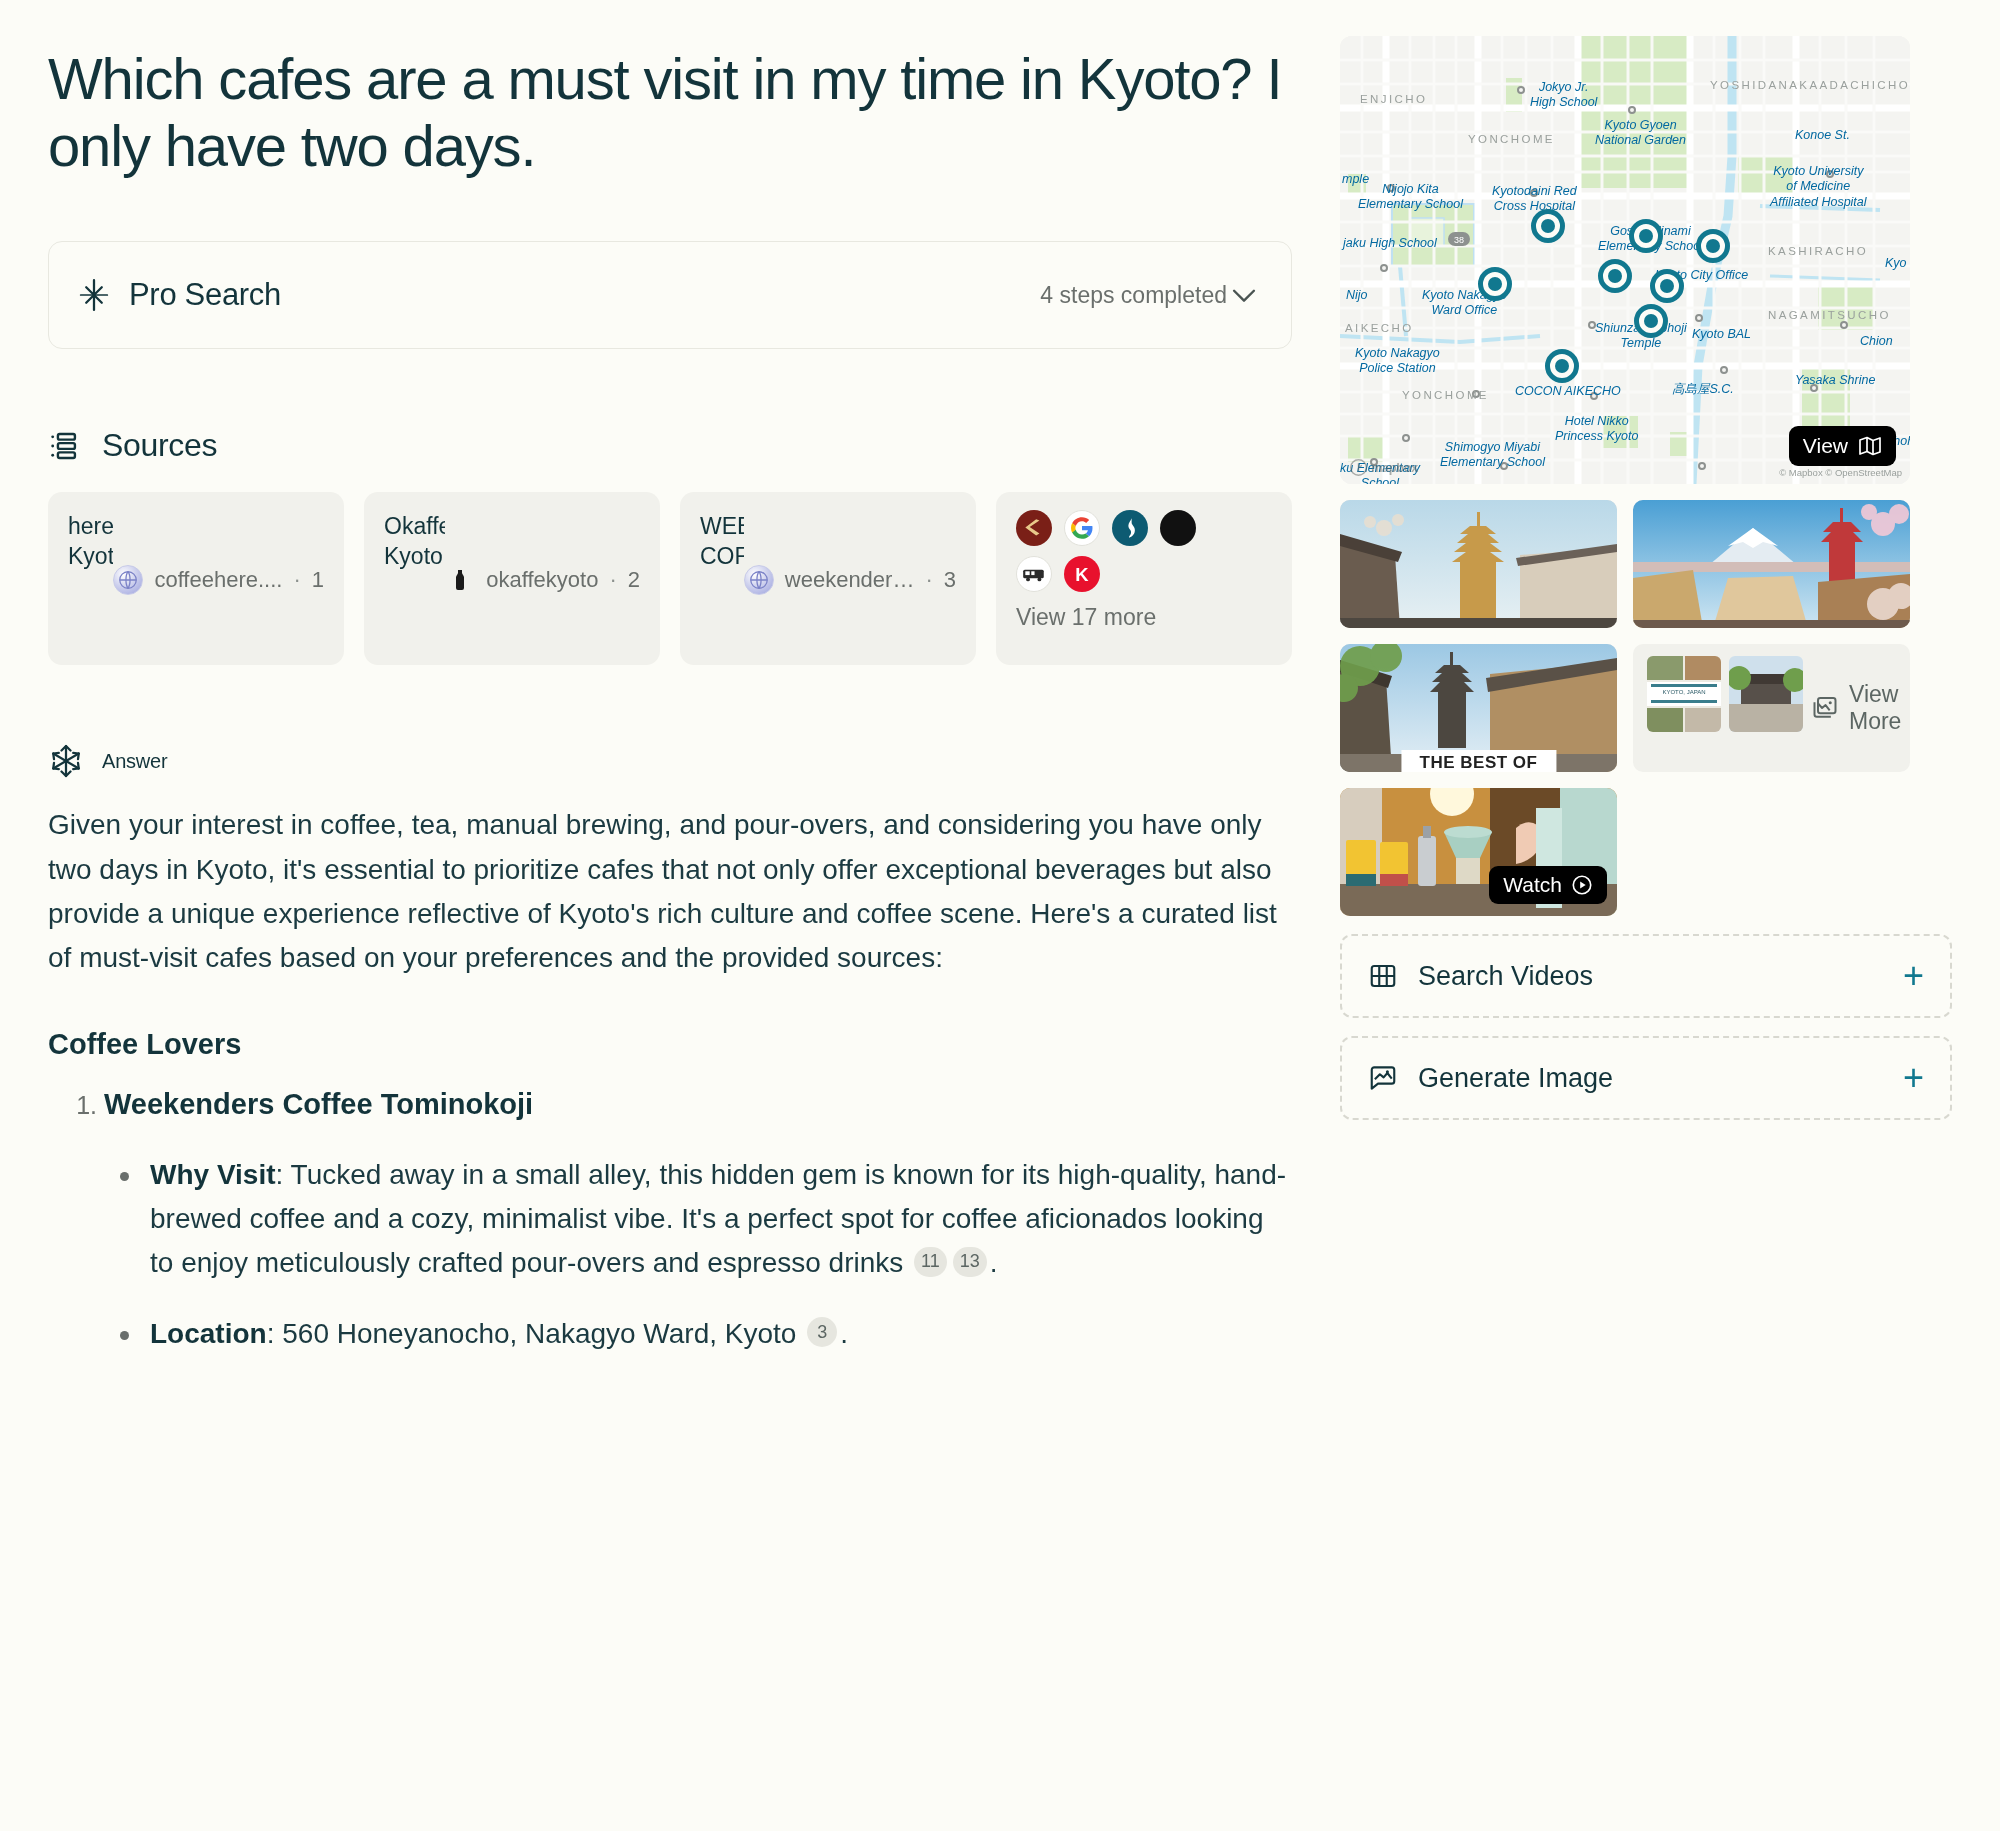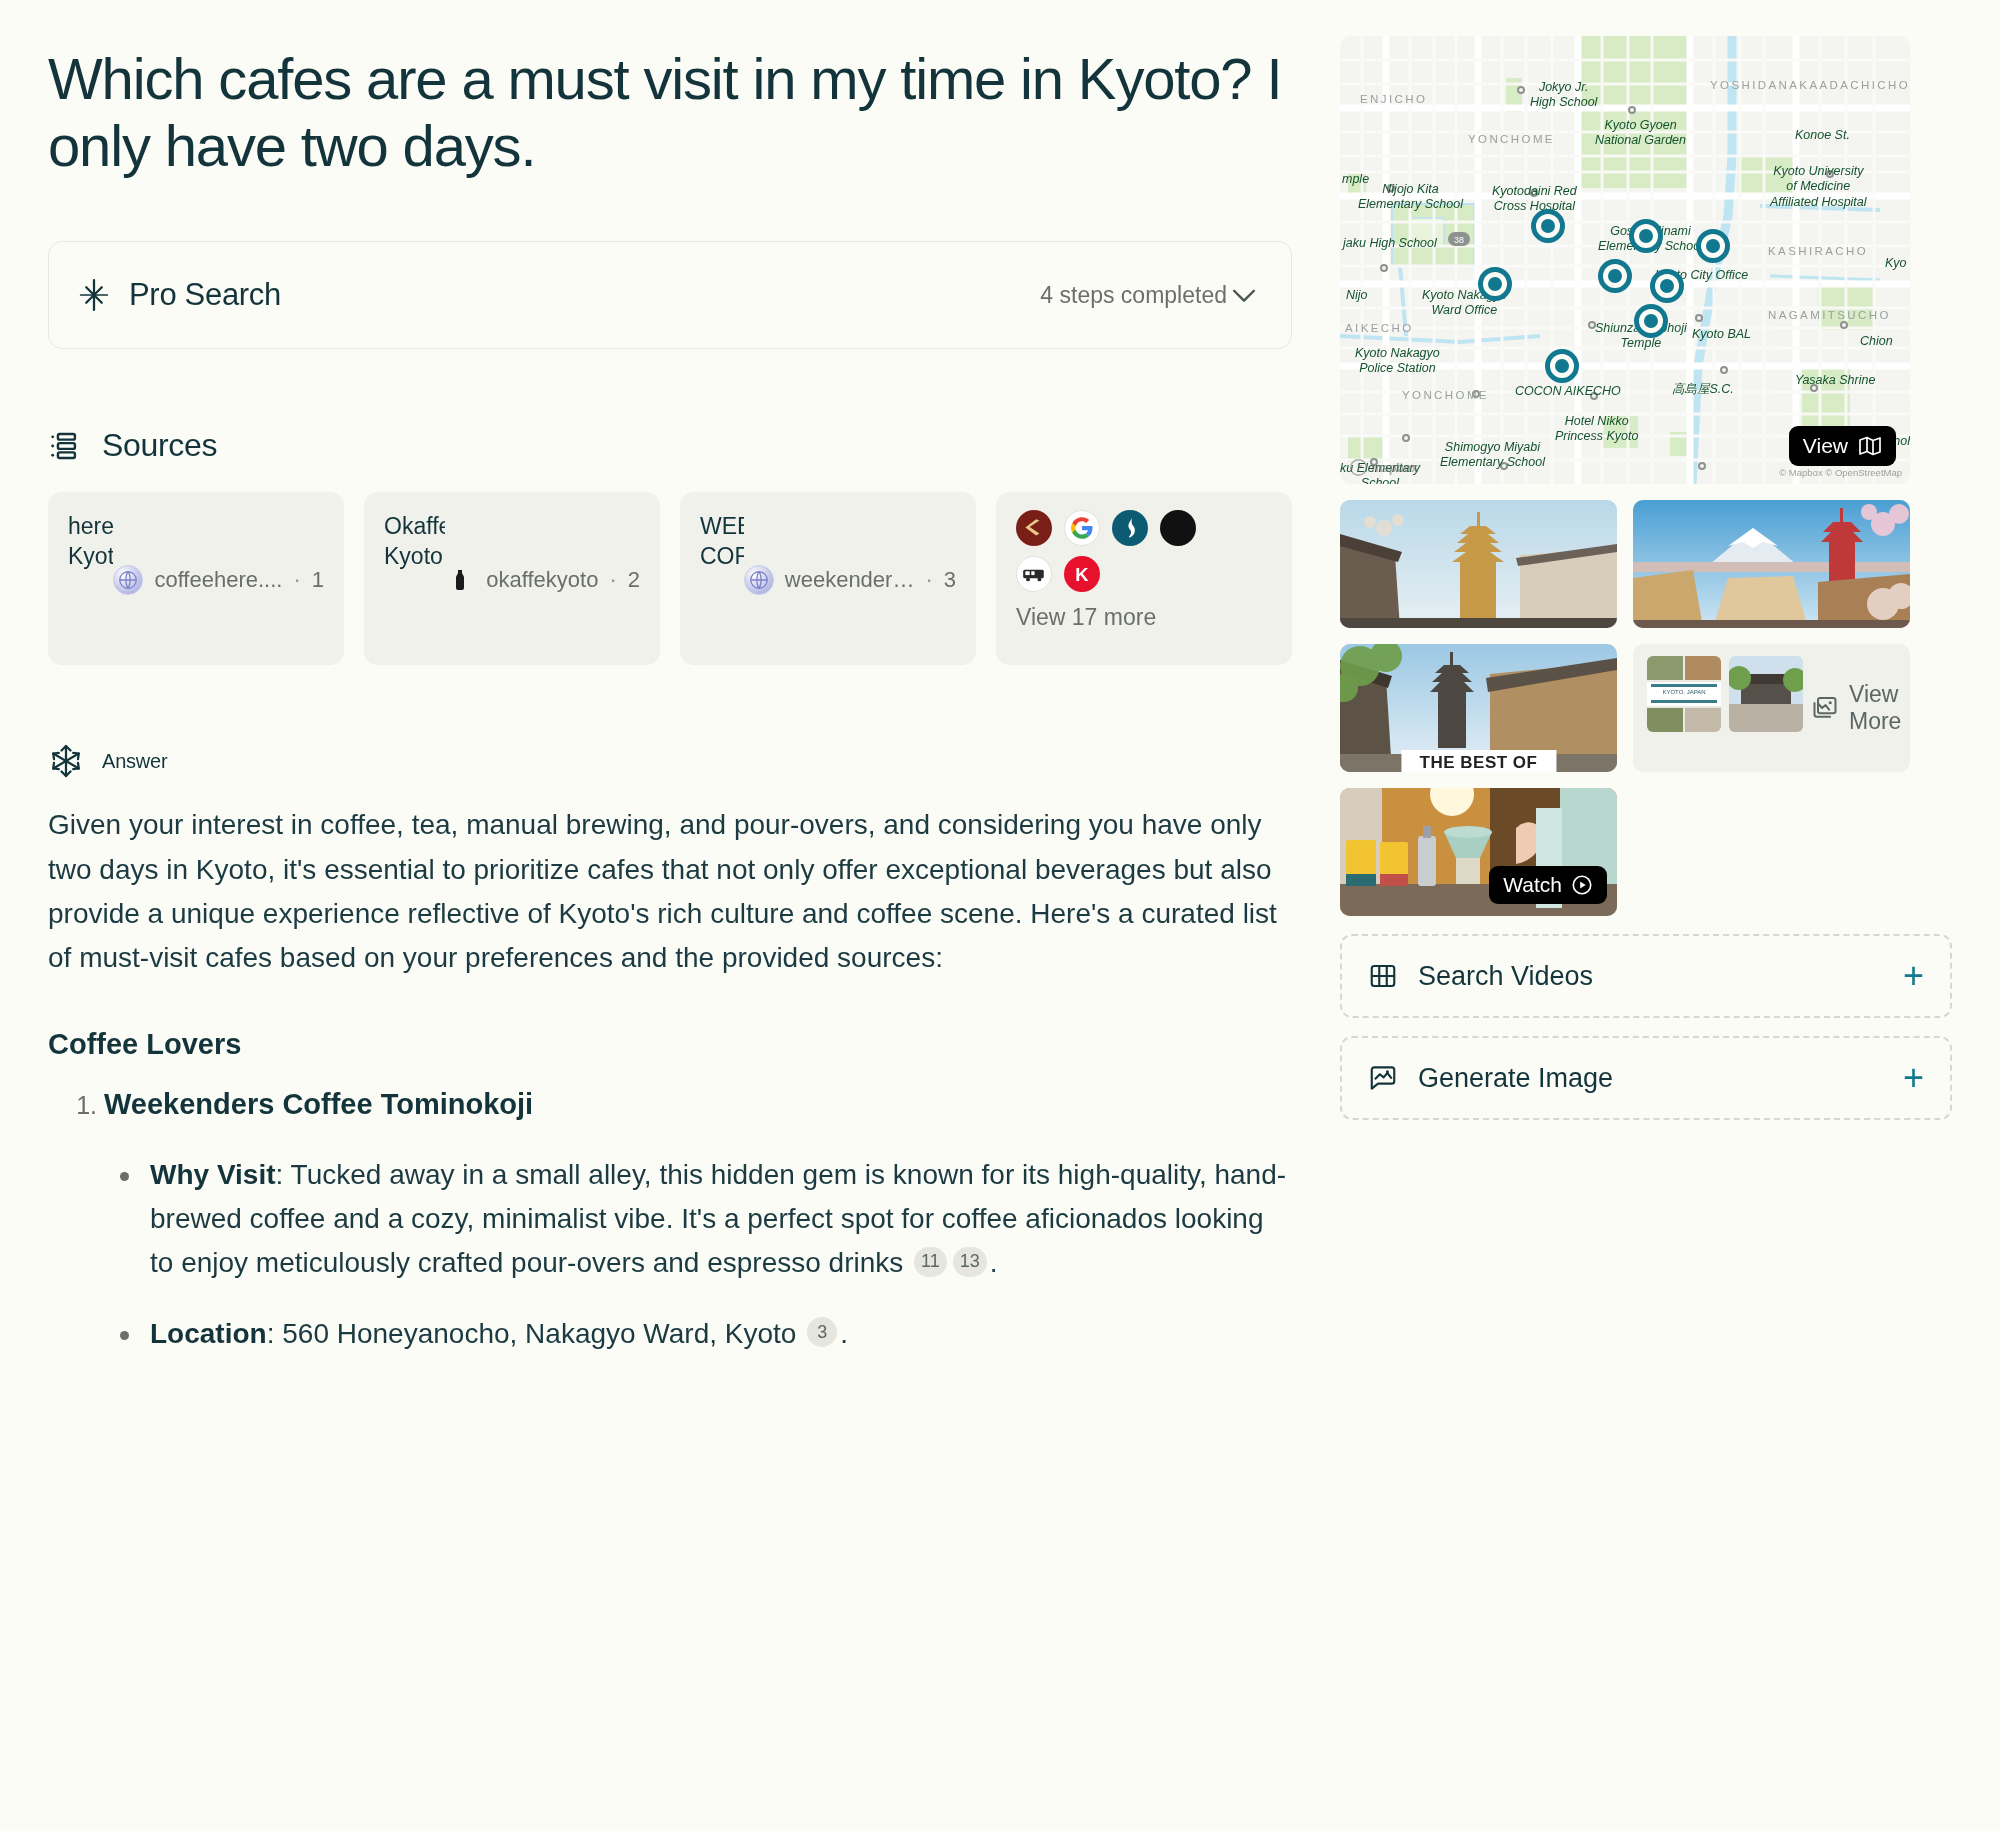--- a/index.html
+++ b/index.html
@@ -173,21 +173,21 @@
   .map-bg {
     position:absolute; inset:0;
     background: #F4F4F1;
   }
   .map-svg { position:absolute; inset:0; width:100%; height:100%; }
   .map-label {
     position: absolute;
     font-family: "Liberation Sans", sans-serif;
     font-style: italic;
     font-size: 12.5px;
-    color:#14532d;
+    color:#0369a1;
     text-align:center;
     line-height: 1.22;
     white-space: nowrap;
     pointer-events:none;
   }
   .map-label.caps {
     font-style: normal;
     letter-spacing: 2.4px;
     color:#9aa09d;
     font-size: 11.5px;

